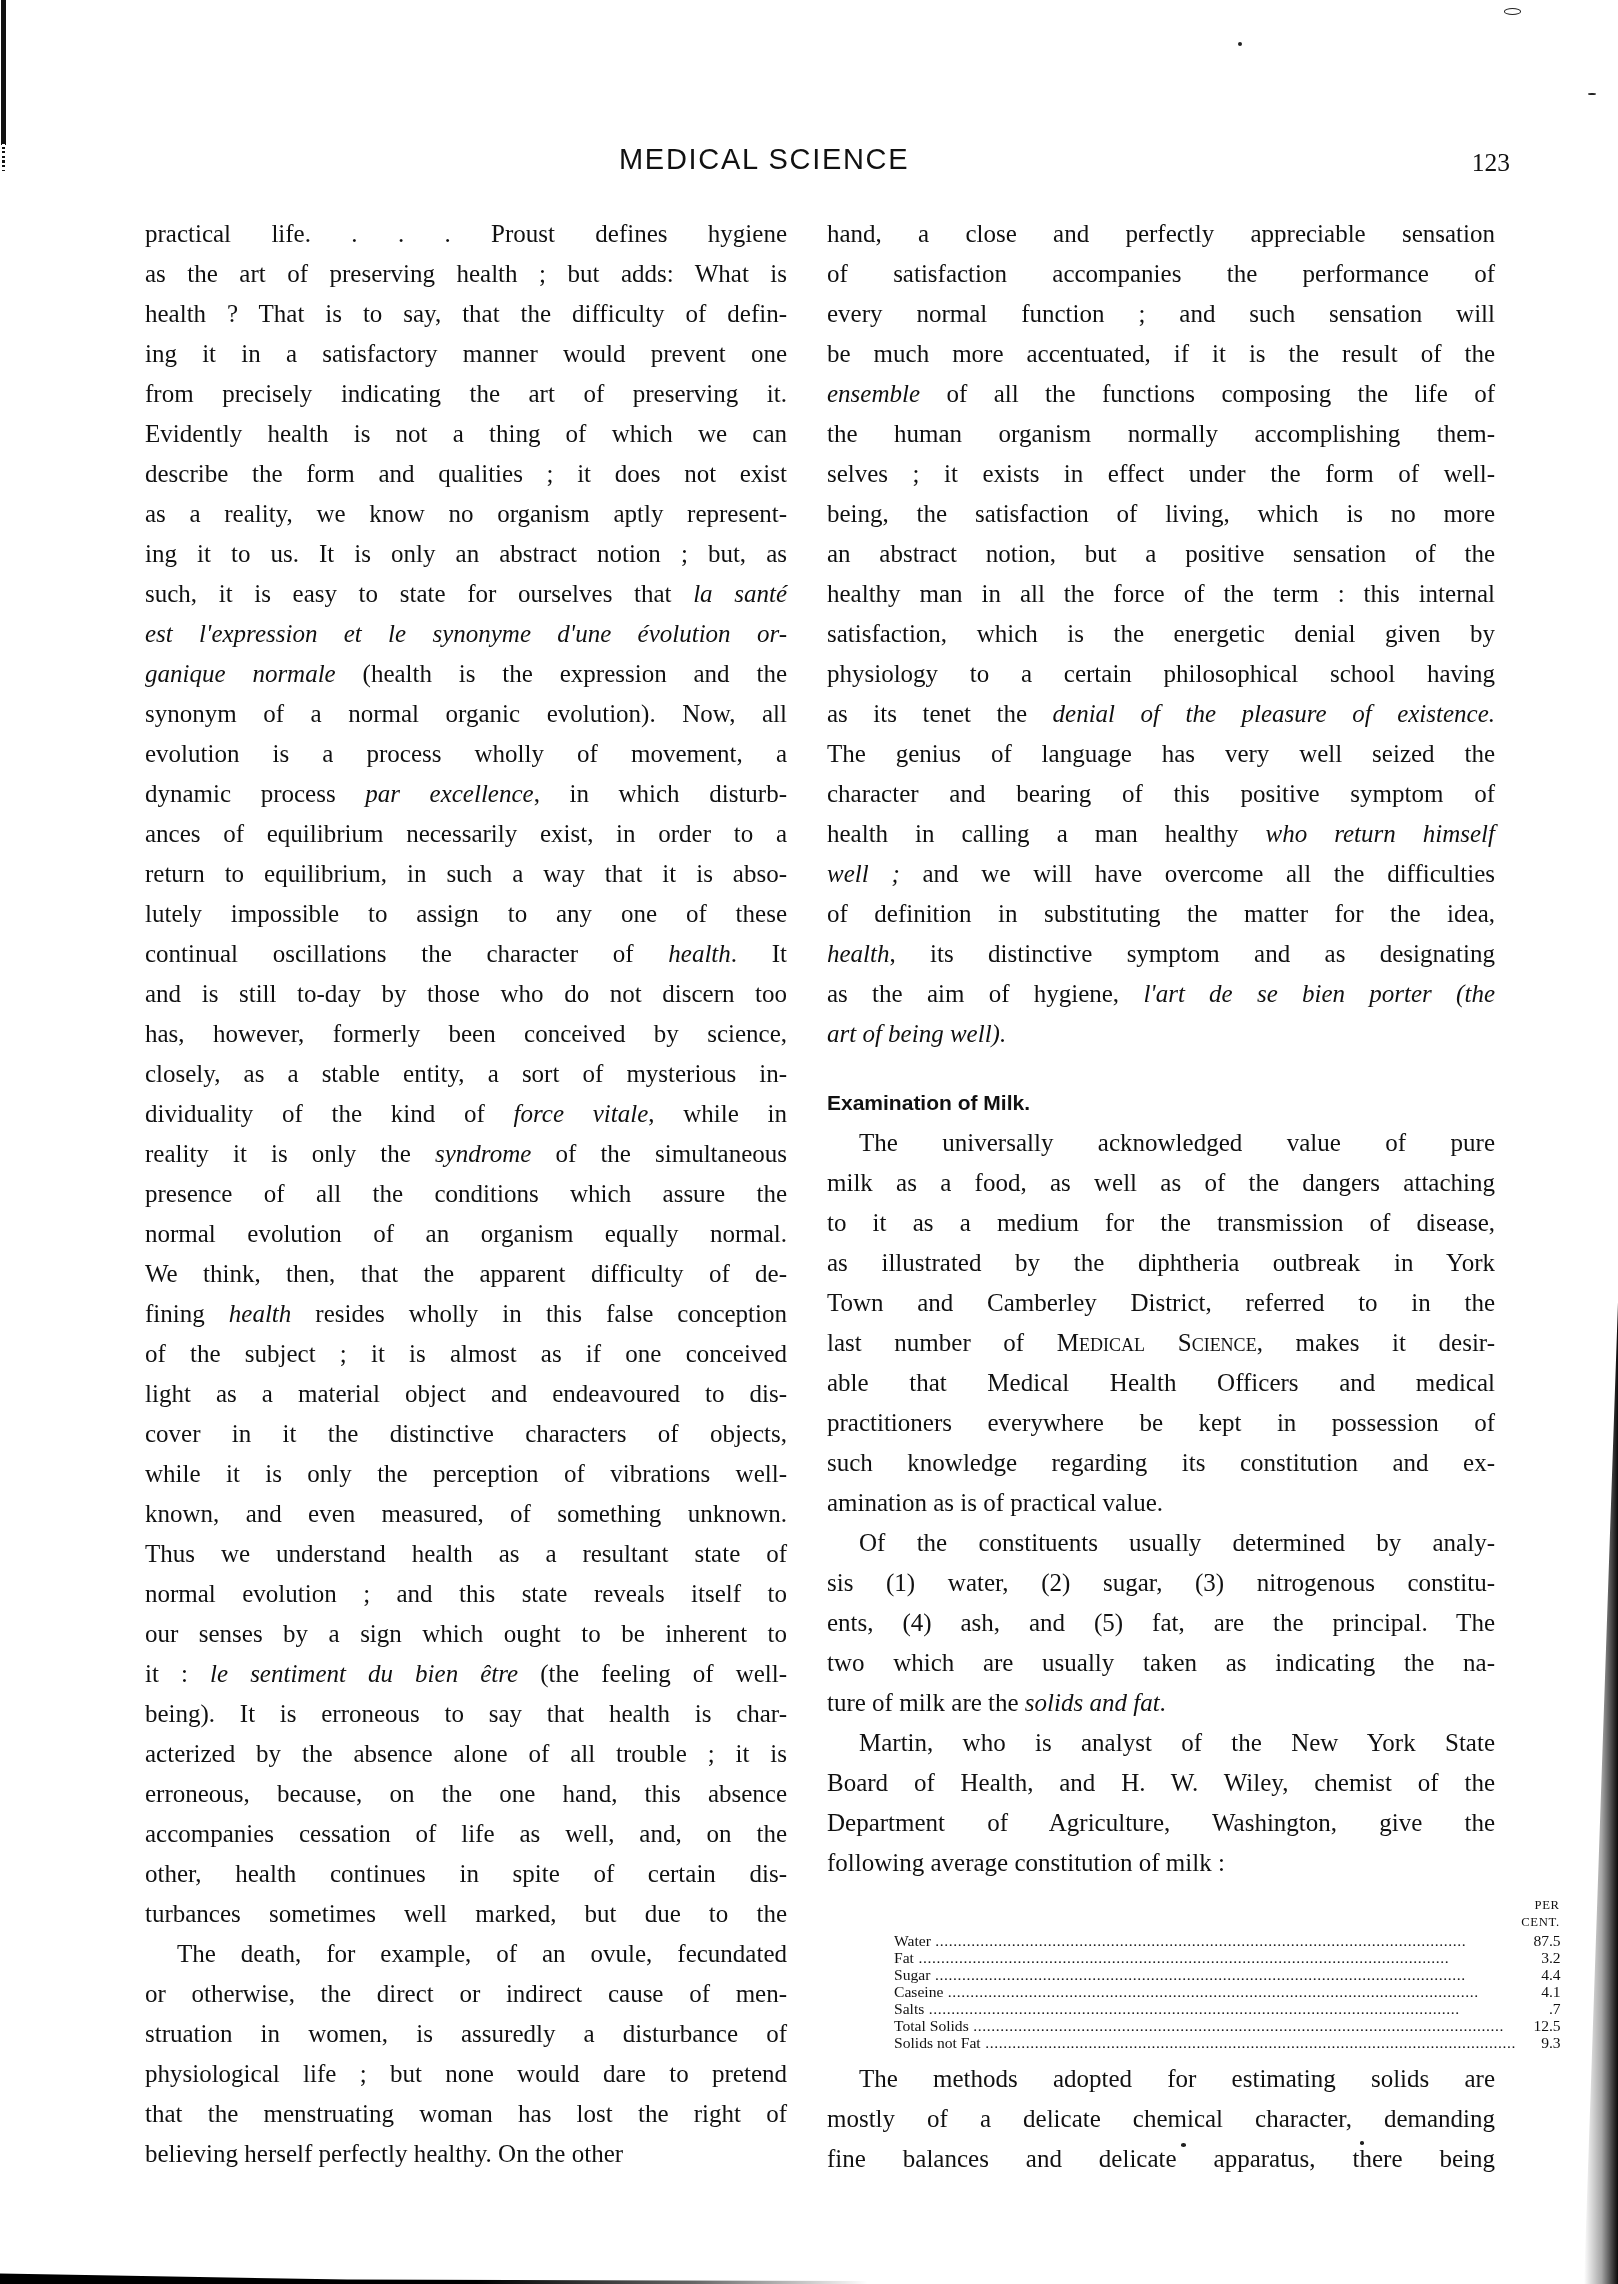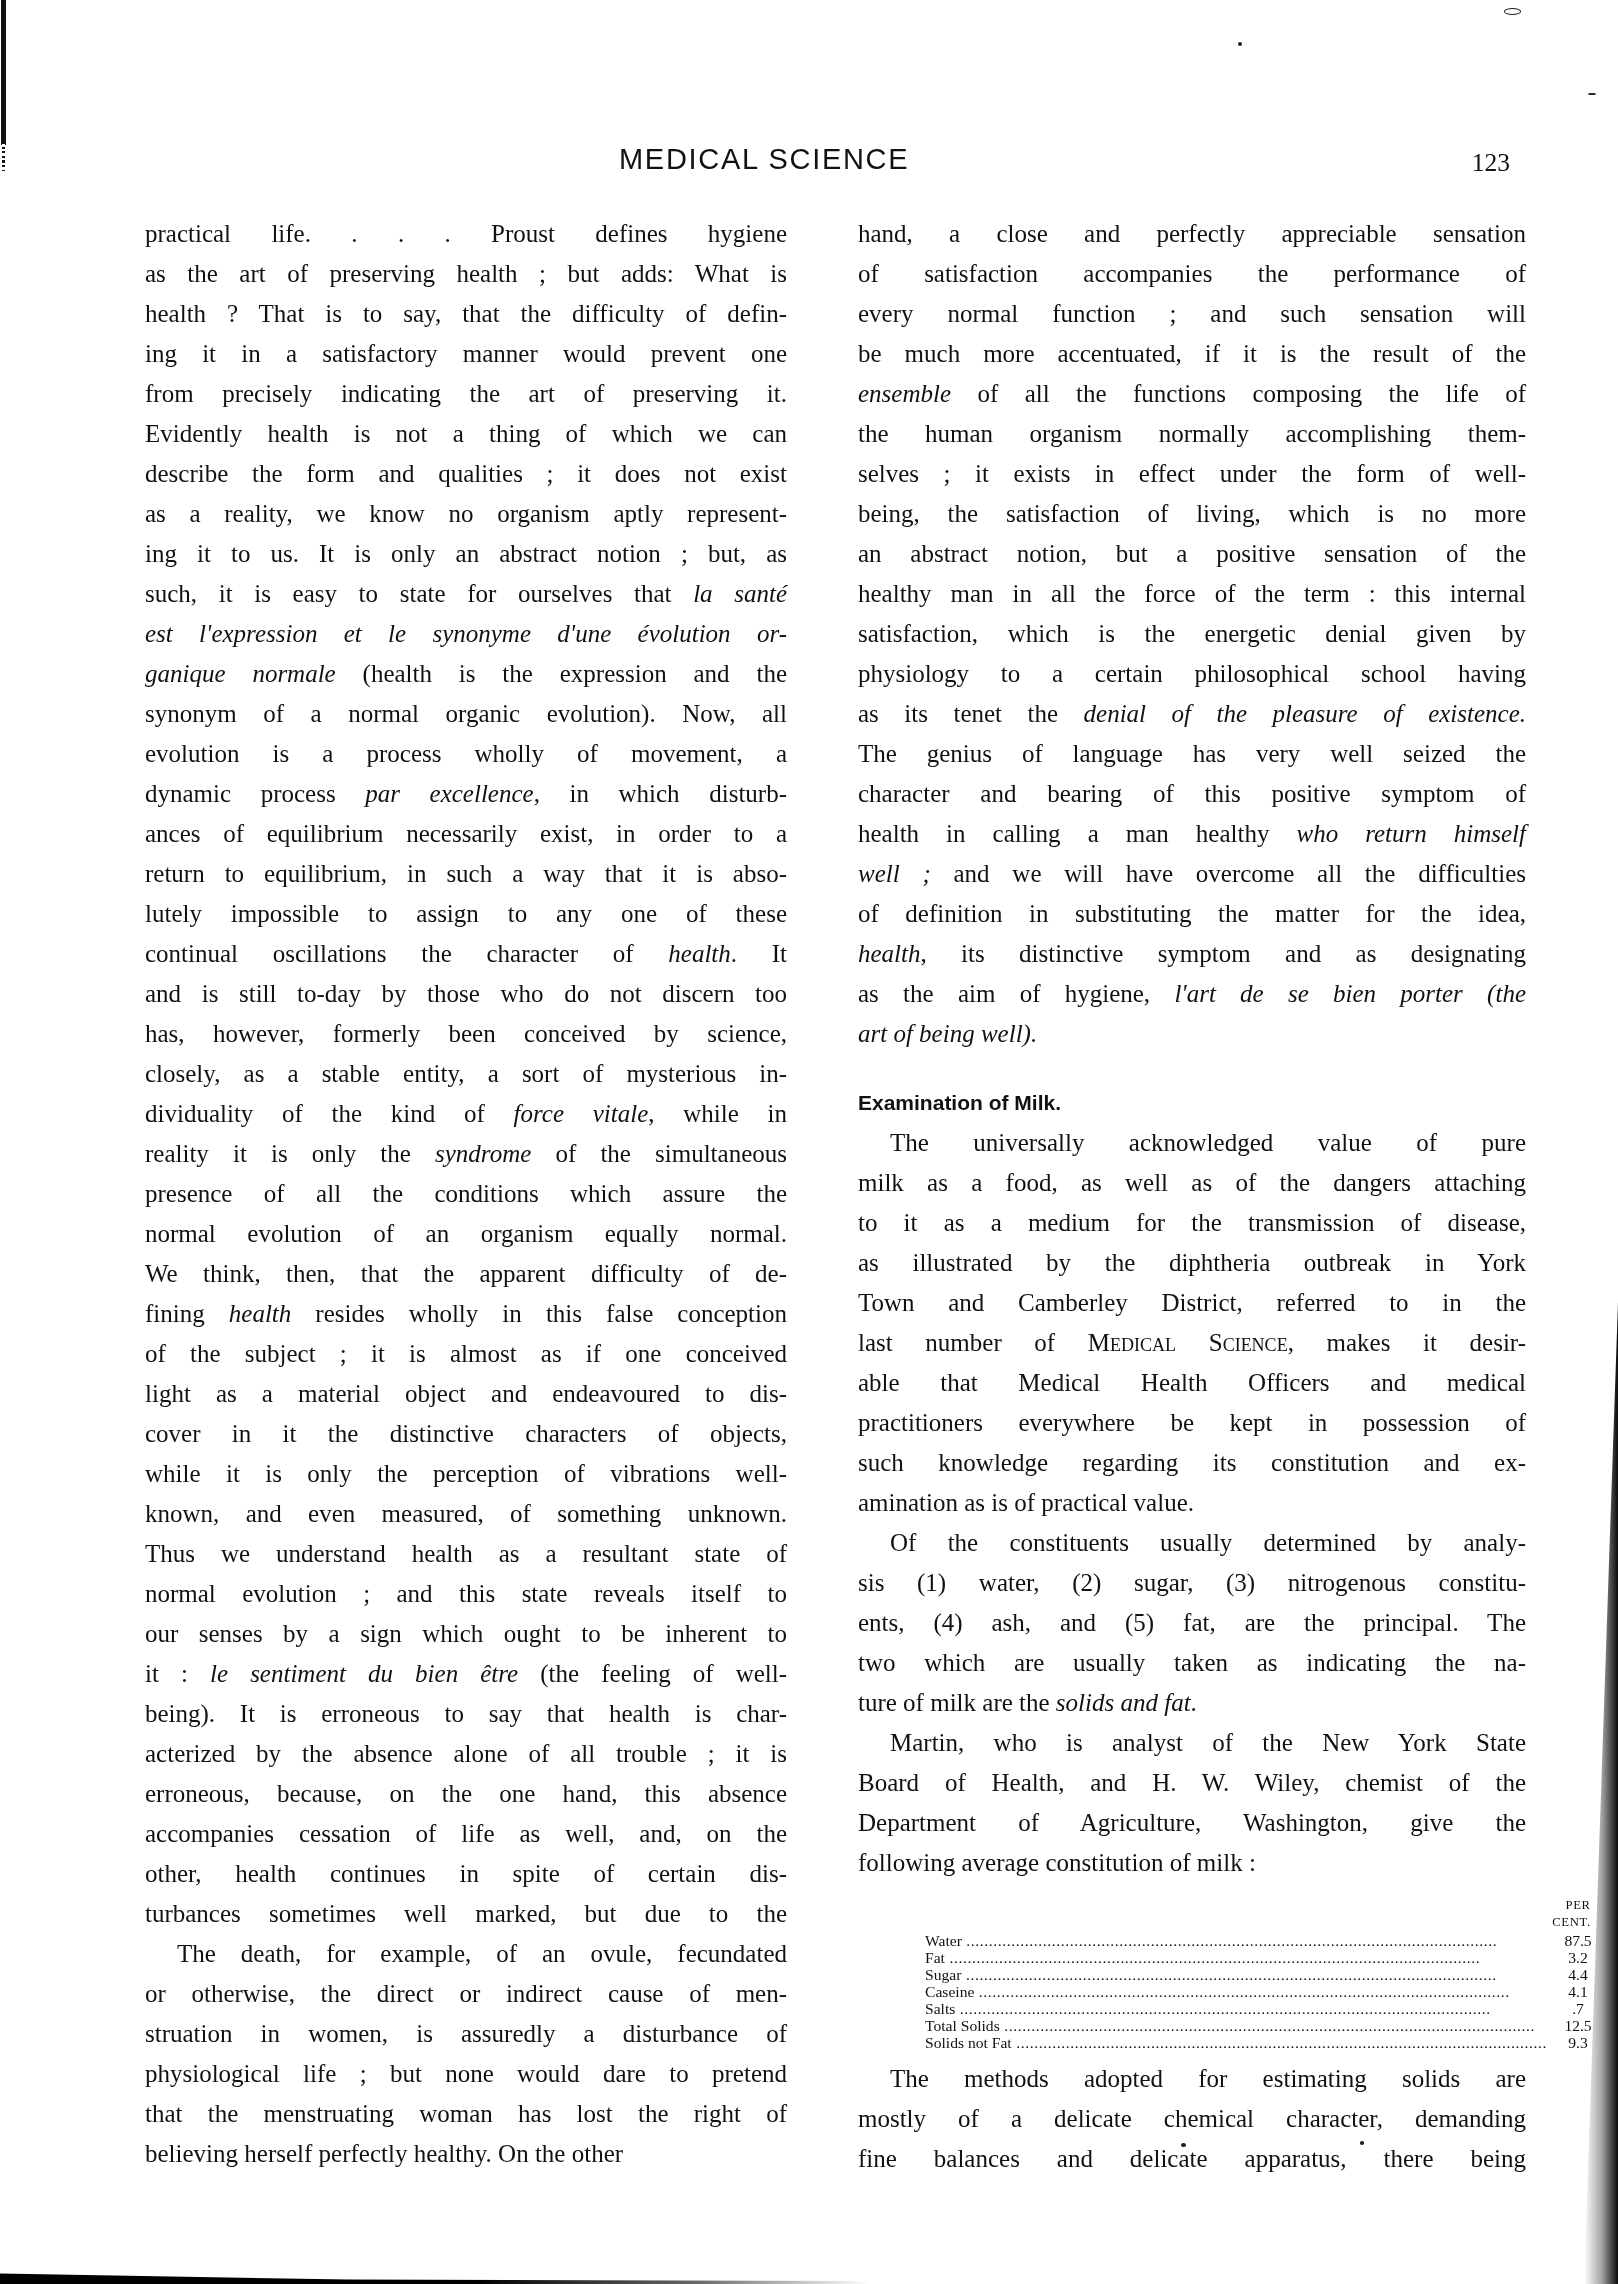--- a/index.html
+++ b/index.html
@@ -34,21 +34,21 @@
     font-size: 29px; letter-spacing: 1.7px; font-weight: normal;
   }
   .page-number {
     position: absolute; right: 0; top: 4.6px; font-size: 25.5px;
   }
   .column {
     position: absolute; top: 214px;
     font-size: 25px; line-height: 40px;
   }
   .col-left { left: 145px; width: 642px; }
-  .col-right { left: 858px; width: 668px; }
+  .col-right { left: 827px; width: 668px; }
   .line { display: block; white-space: nowrap; text-align: justify; text-align-last: justify; height: 40px; }
   .line.last { text-align-last: left; }
   .line.indent { padding-left: 32px; }
   .section-heading {
     display: block; margin-top: 34px; margin-bottom: 6px;
     font-family: "Liberation Sans", "DejaVu Sans", sans-serif;
     font-size: 21px; line-height: 29px;
   }
   em { font-style: italic; }
   .sc { font-variant: small-caps; }
@@ -60,21 +60,21 @@
     text-align: right; font-weight: normal; font-size: 12.7px; letter-spacing: 0.6px;
     padding-bottom: 1.2px;
     margin-top: 40px;
   }
   .milk-table td { padding: 0; }
   .milk-table td.label { position: relative; overflow: hidden; white-space: nowrap; }
   .milk-table td.label::after {
     content: " ......................................................................................................................";
     letter-spacing: 0.6px;
   }
-  .milk-table td.val { text-align: center; width: 52px; padding-left: 17.4px; }
+  .milk-table td.val { text-align: right; width: 52px; padding-left: 17.4px; }
   .speck { position: absolute; background: #222; border-radius: 50%; }
 </style>
 </head>
 <body>
 
 <div class="page-edge-left"></div>
 <div class="page-edge-left2"></div>
 <div class="page-edge-bottom"></div>
 <div class="page-edge-right"></div>
 

